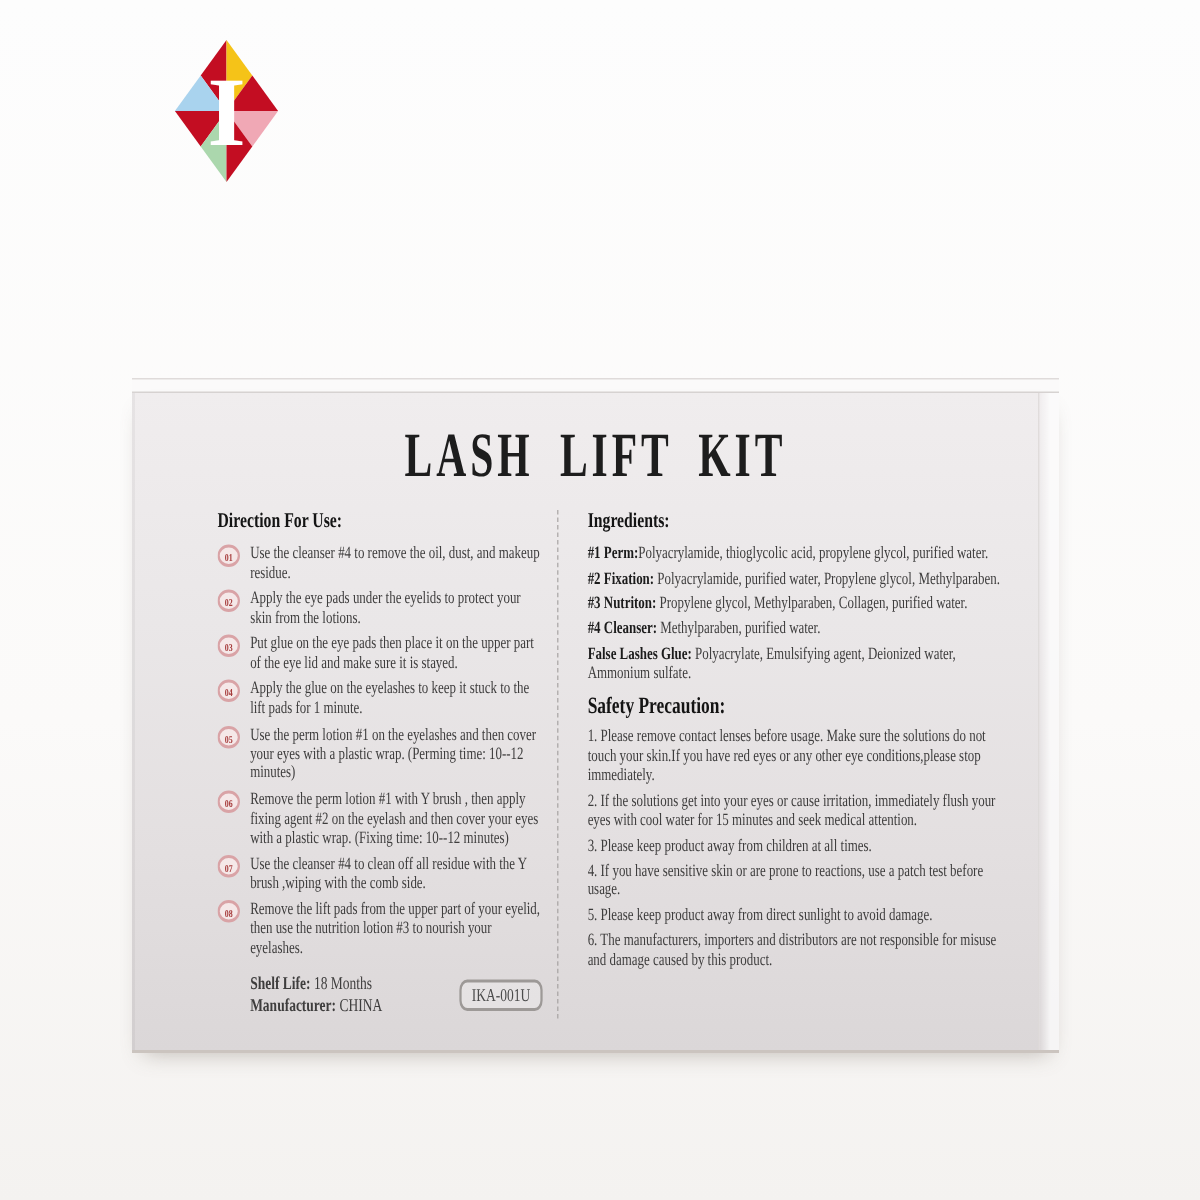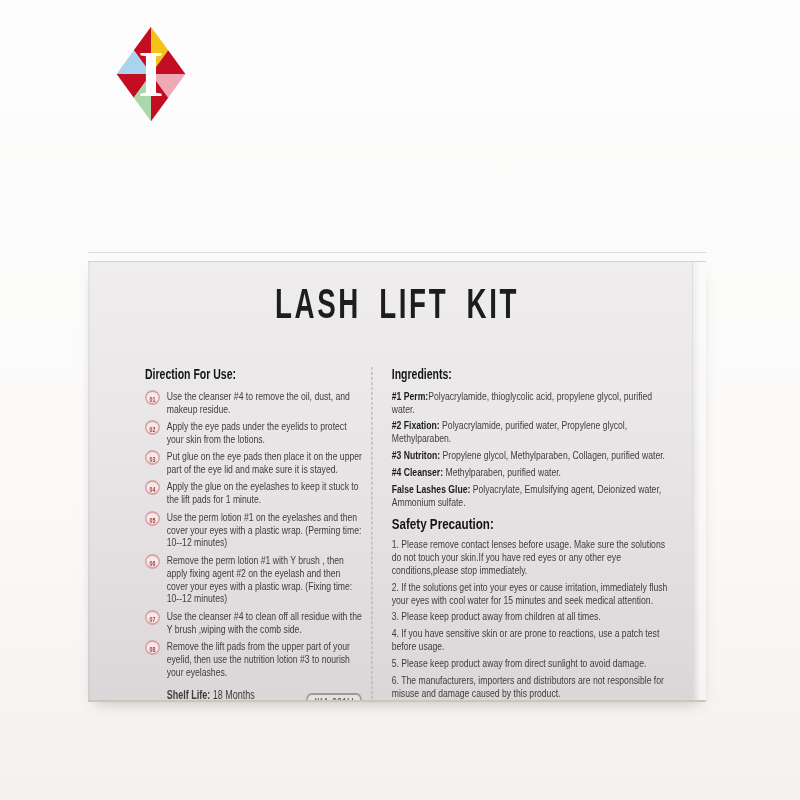--- a/index.html
+++ b/index.html
@@ -14,33 +14,33 @@
     letter-spacing:0.5px;white-space:nowrap;}
   .logo-text sup{font-size:15px;vertical-align:10px;margin-left:2px;}
 
   
   .box{position:absolute;left:88px;top:252px;width:618px;height:448px;}
   .box-lid{height:8px;background:#fbfafa;border-top:1px solid #dfdbda;
     border-bottom:1px solid #d7d3d2;}
   .box-face{position:relative;height:438px;
     background:linear-gradient(180deg,#f0edee 0%,#eae7e8 35%,#e3dfe0 70%,#dbd7d8 100%);
     border-bottom:2px solid #cbc4bf;
-    box-shadow:0 7px 14px -7px rgba(120,108,98,0.45);}
+    box-shadow:0 7px 14px -7px rgba(120,108,98,0.45);font-family:Liberation Serif, serif;}
   .box-face::after{content:"";position:absolute;right:0;top:0;bottom:0;width:13px;
     background:linear-gradient(90deg,rgba(255,255,255,0) 0%,rgba(255,255,255,0.75) 55%);
     border-left:1px solid rgba(190,184,182,0.45);}
   .box-face::before{content:"";position:absolute;left:0;top:0;bottom:0;width:2px;
     background:rgba(0,0,0,0.04);}
 
   .box-title{margin:0;padding-top:18px;text-align:center;font-weight:bold;
     font-size:42px;letter-spacing:4px;word-spacing:12px;color:#1d1d1d;
     transform:scaleX(0.66);transform-origin:center top;white-space:nowrap;}
 
   
-  .content-outer{position:absolute;left:57px;top:78px;right:0;bottom:0;overflow:hidden;margin-top:27px;}
+  .content-outer{position:absolute;left:57px;top:78px;right:0;bottom:0;overflow:hidden;}
   .content{display:flex;width:710px;transform:scaleX(0.75);transform-origin:left top;
     font-size:11.5px;line-height:1.12;color:#3e3d3d;}
   .col-left{width:290px;flex:none;}
   .divider{flex:none;border-left:1.5px dashed #a39f9e;margin-left:12px;margin-right:26px;}
   .col-right{width:373px;flex:none;}
 
   .sec-heading{font-size:14px;font-weight:bold;color:#141414;margin:0 0 7px 0;}
   .safety-heading{font-size:15.5px;font-weight:bold;color:#141414;margin:6px 0 6px 0;}
 
   .step{display:flex;margin-bottom:4.5px;}

